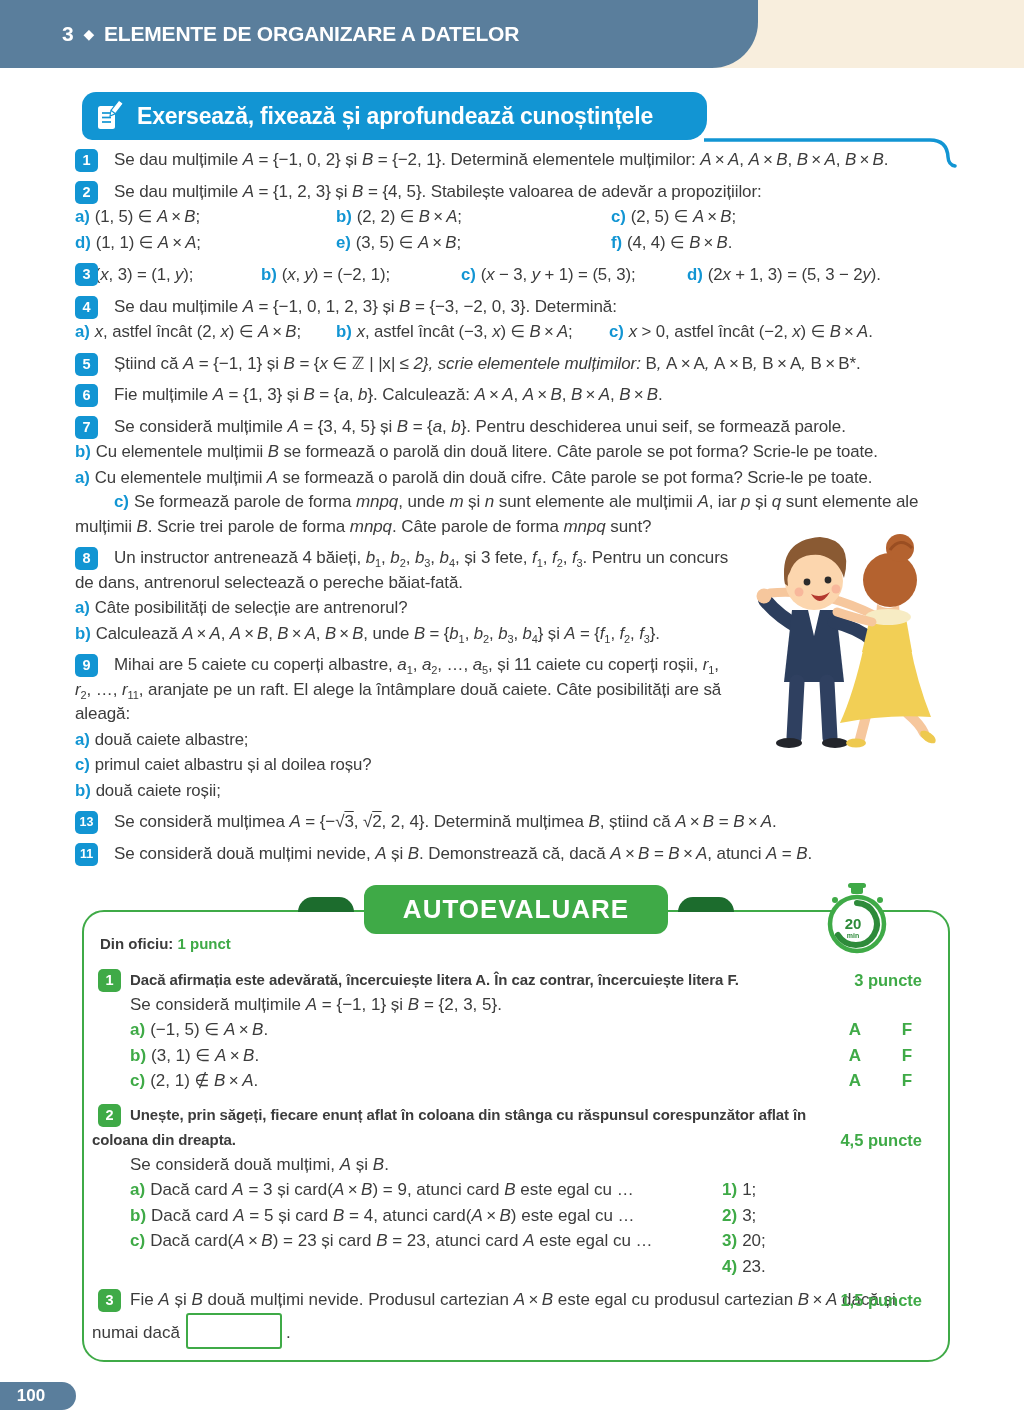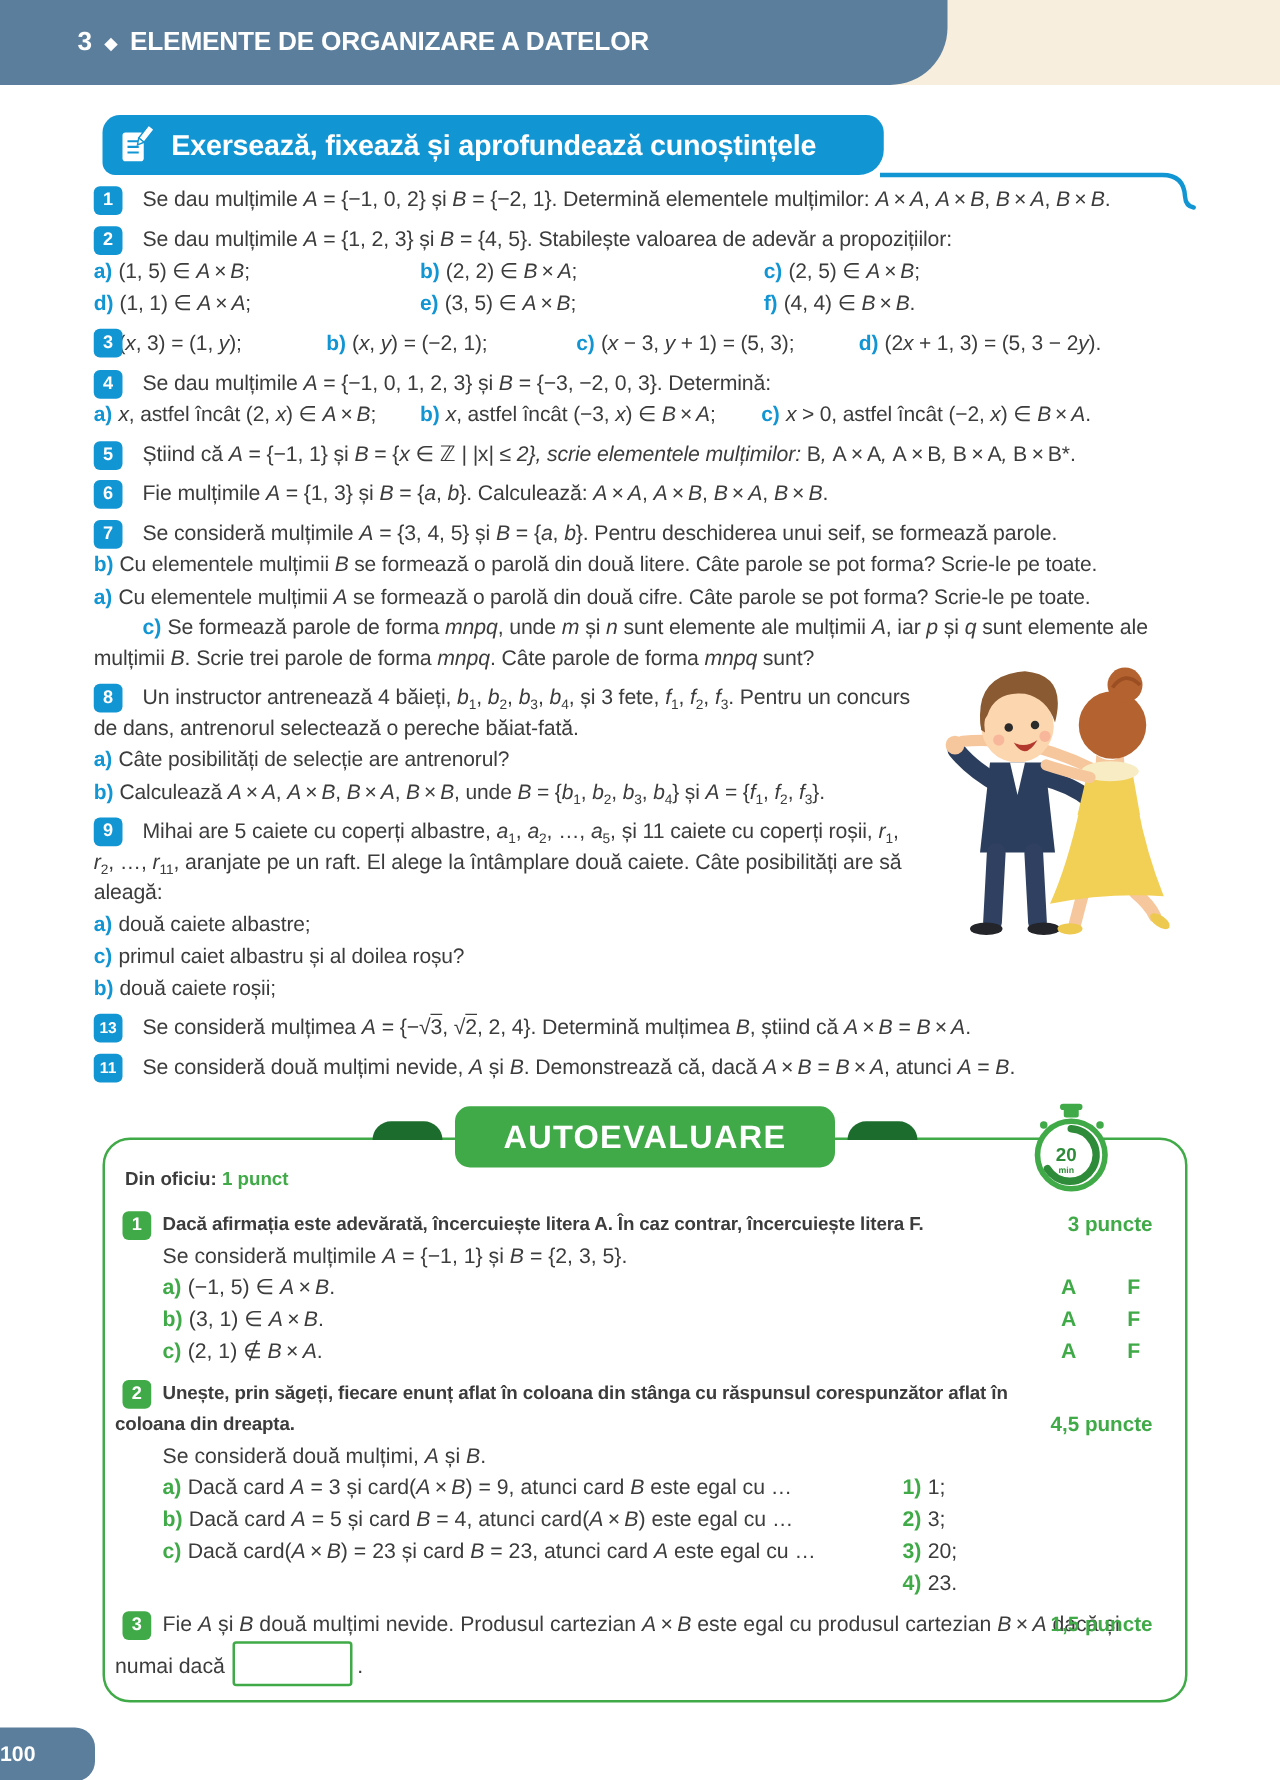--- a/index.html
+++ b/index.html
@@ -55,23 +55,23 @@
   .q-sub{line-height:25.5px}
   .q-item{display:flex;line-height:25.5px}
   .ans{width:30px;text-align:center;color:#3faa47;font-weight:bold}
   .ans.a{margin-left:auto}
   .ans.f{margin-left:22px}
   .pair-grid{display:grid;grid-template-columns:592px auto;line-height:25.5px}
   .q3p{margin-left:-38px;text-indent:38px;line-height:26px}
   .ans-box{display:inline-block;width:92px;height:32px;border:2px solid #3faa47;border-radius:3px;
         vertical-align:-11px;margin:0 4px 0 6px;background:#fff}
   
-  .page-tab{position:absolute;left:0;top:1382px;width:76px;height:43px;background:#5a7e9c;
+  .page-tab{position:absolute;left:0;top:1382px;width:76px;height:28px;background:#5a7e9c;
         border-radius:0 16px 16px 0;color:#fff;font-weight:bold;font-size:17px;
-        display:flex;align-items:center;justify-content:flex-start;padding-right:14px;box-sizing:border-box}
+        display:flex;align-items:center;justify-content:center;padding-right:14px;box-sizing:border-box}
 </style>
 </head>
 <body>
 
 <div class="top-strip"></div>
 <div class="band">
   <span>3</span>
   <span class="diamond">◆</span>
   <span>ELEMENTE DE ORGANIZARE A DATELOR</span>
 </div>

